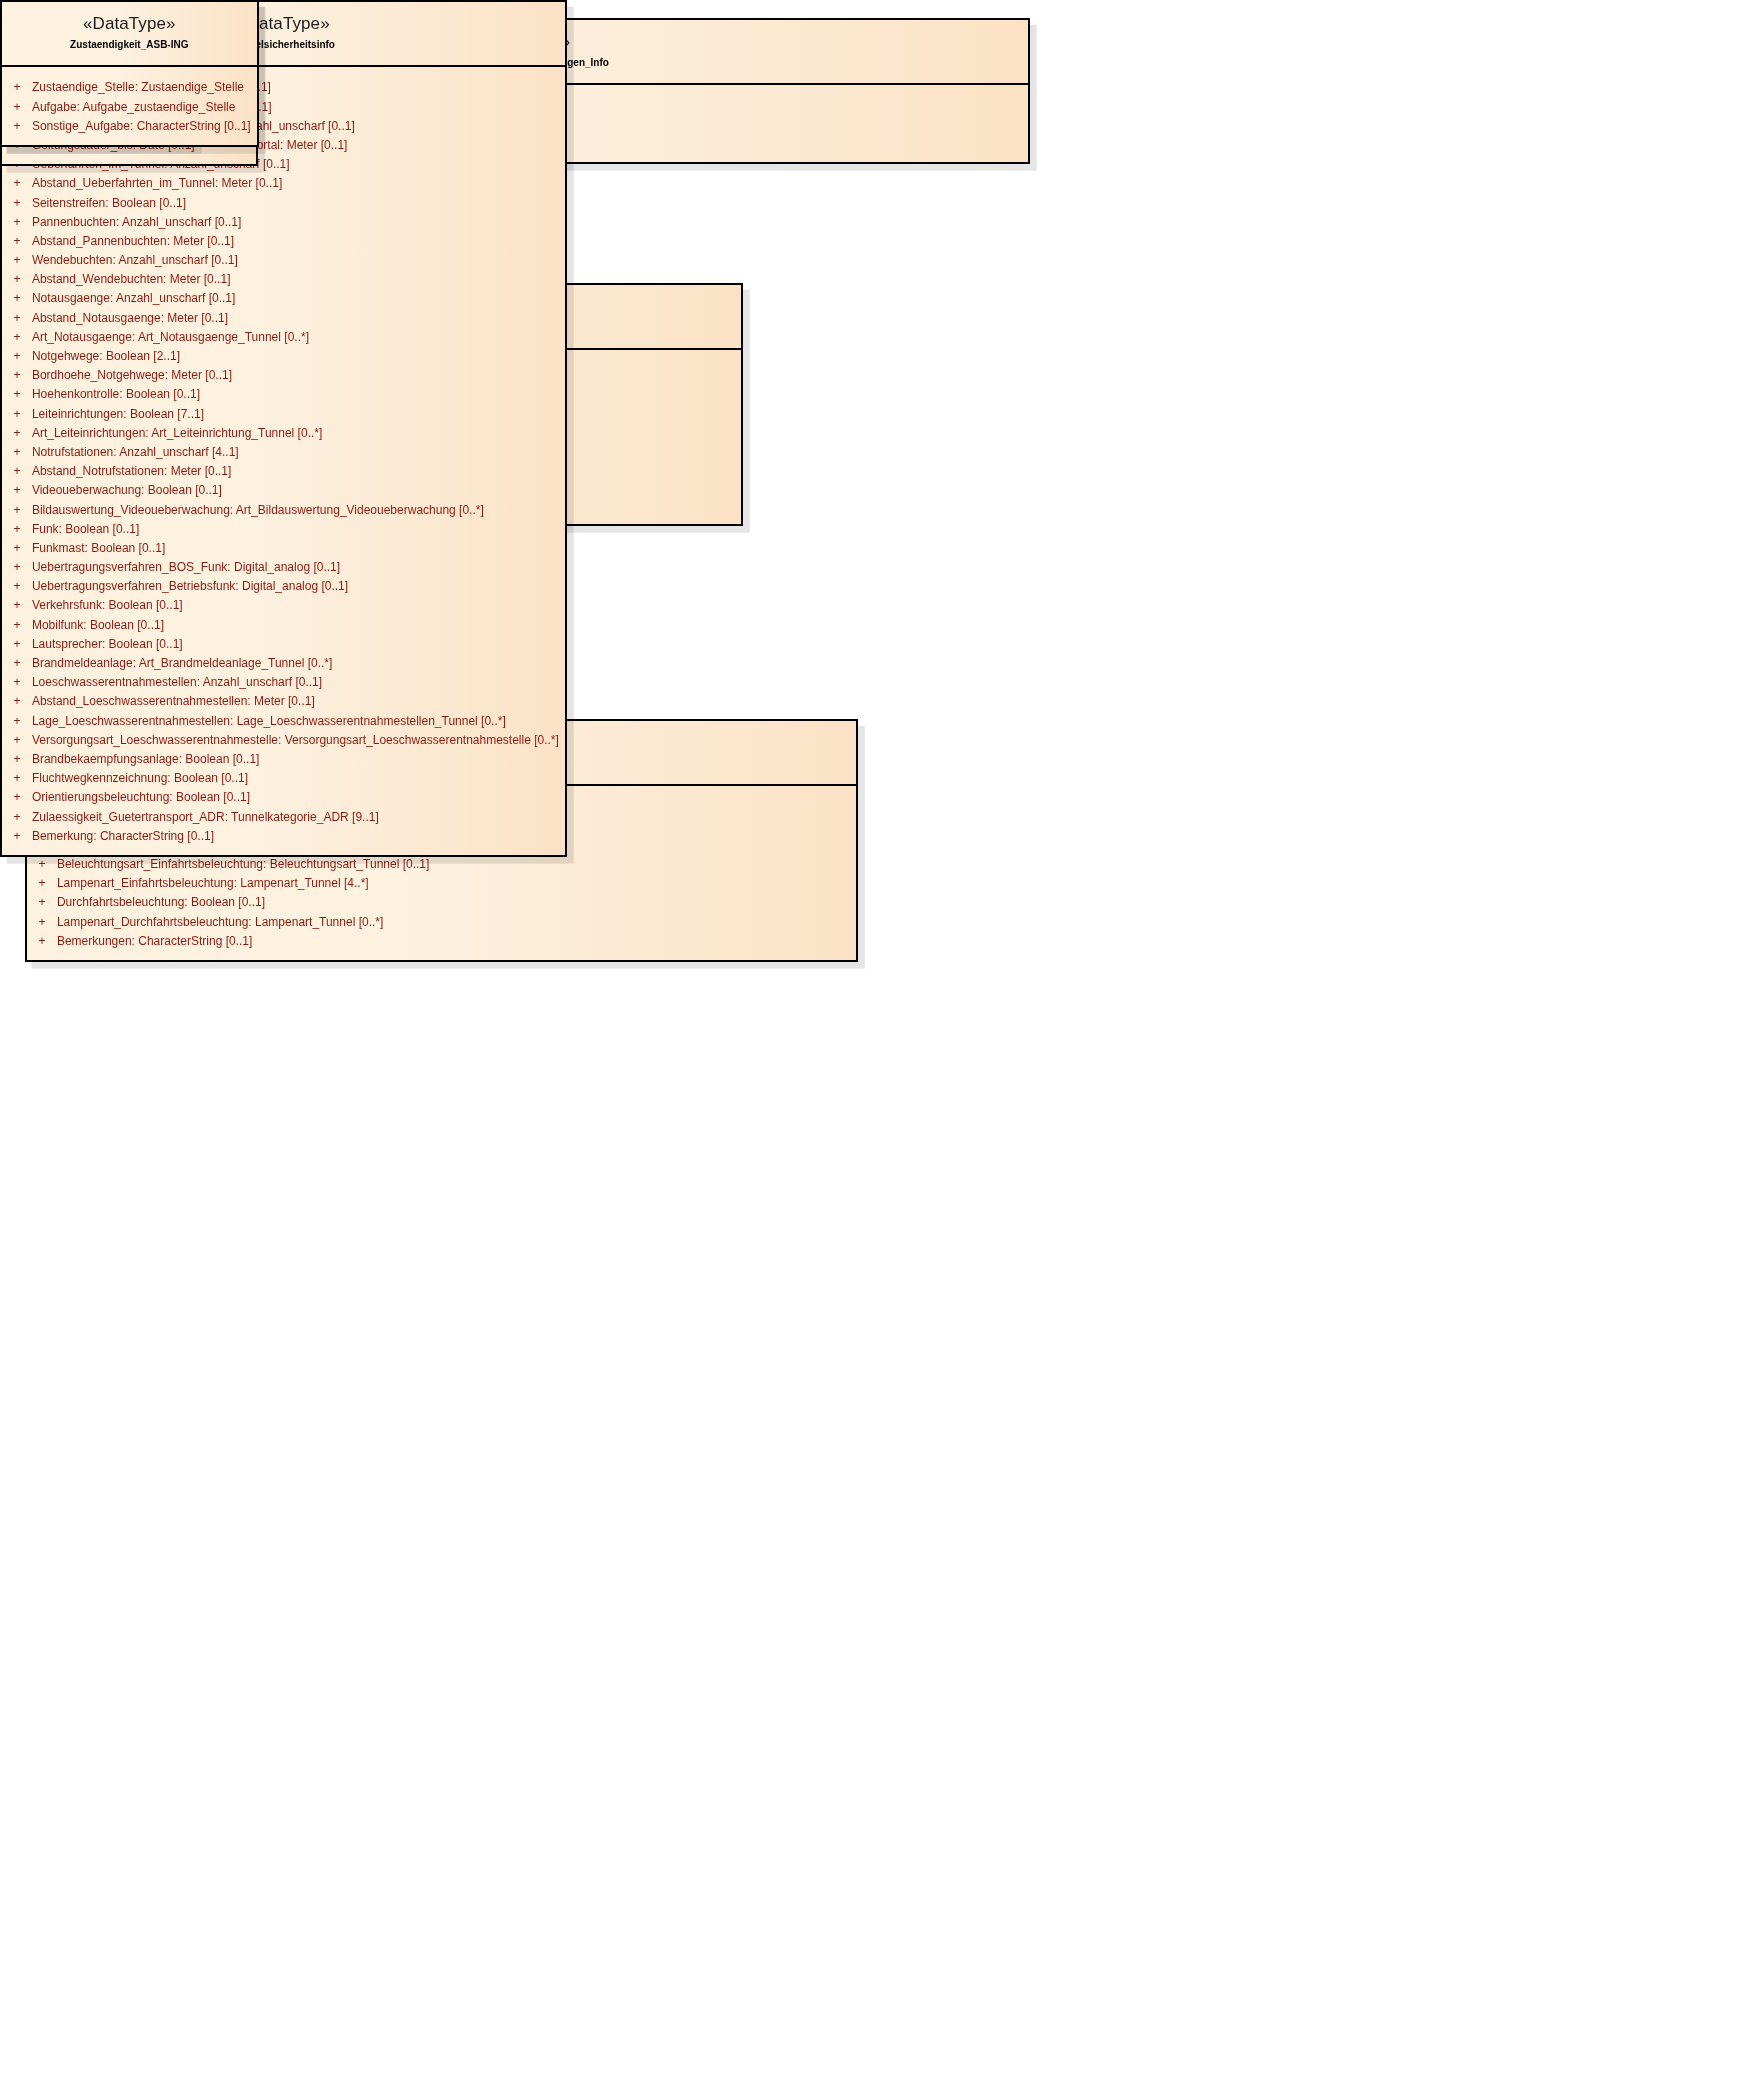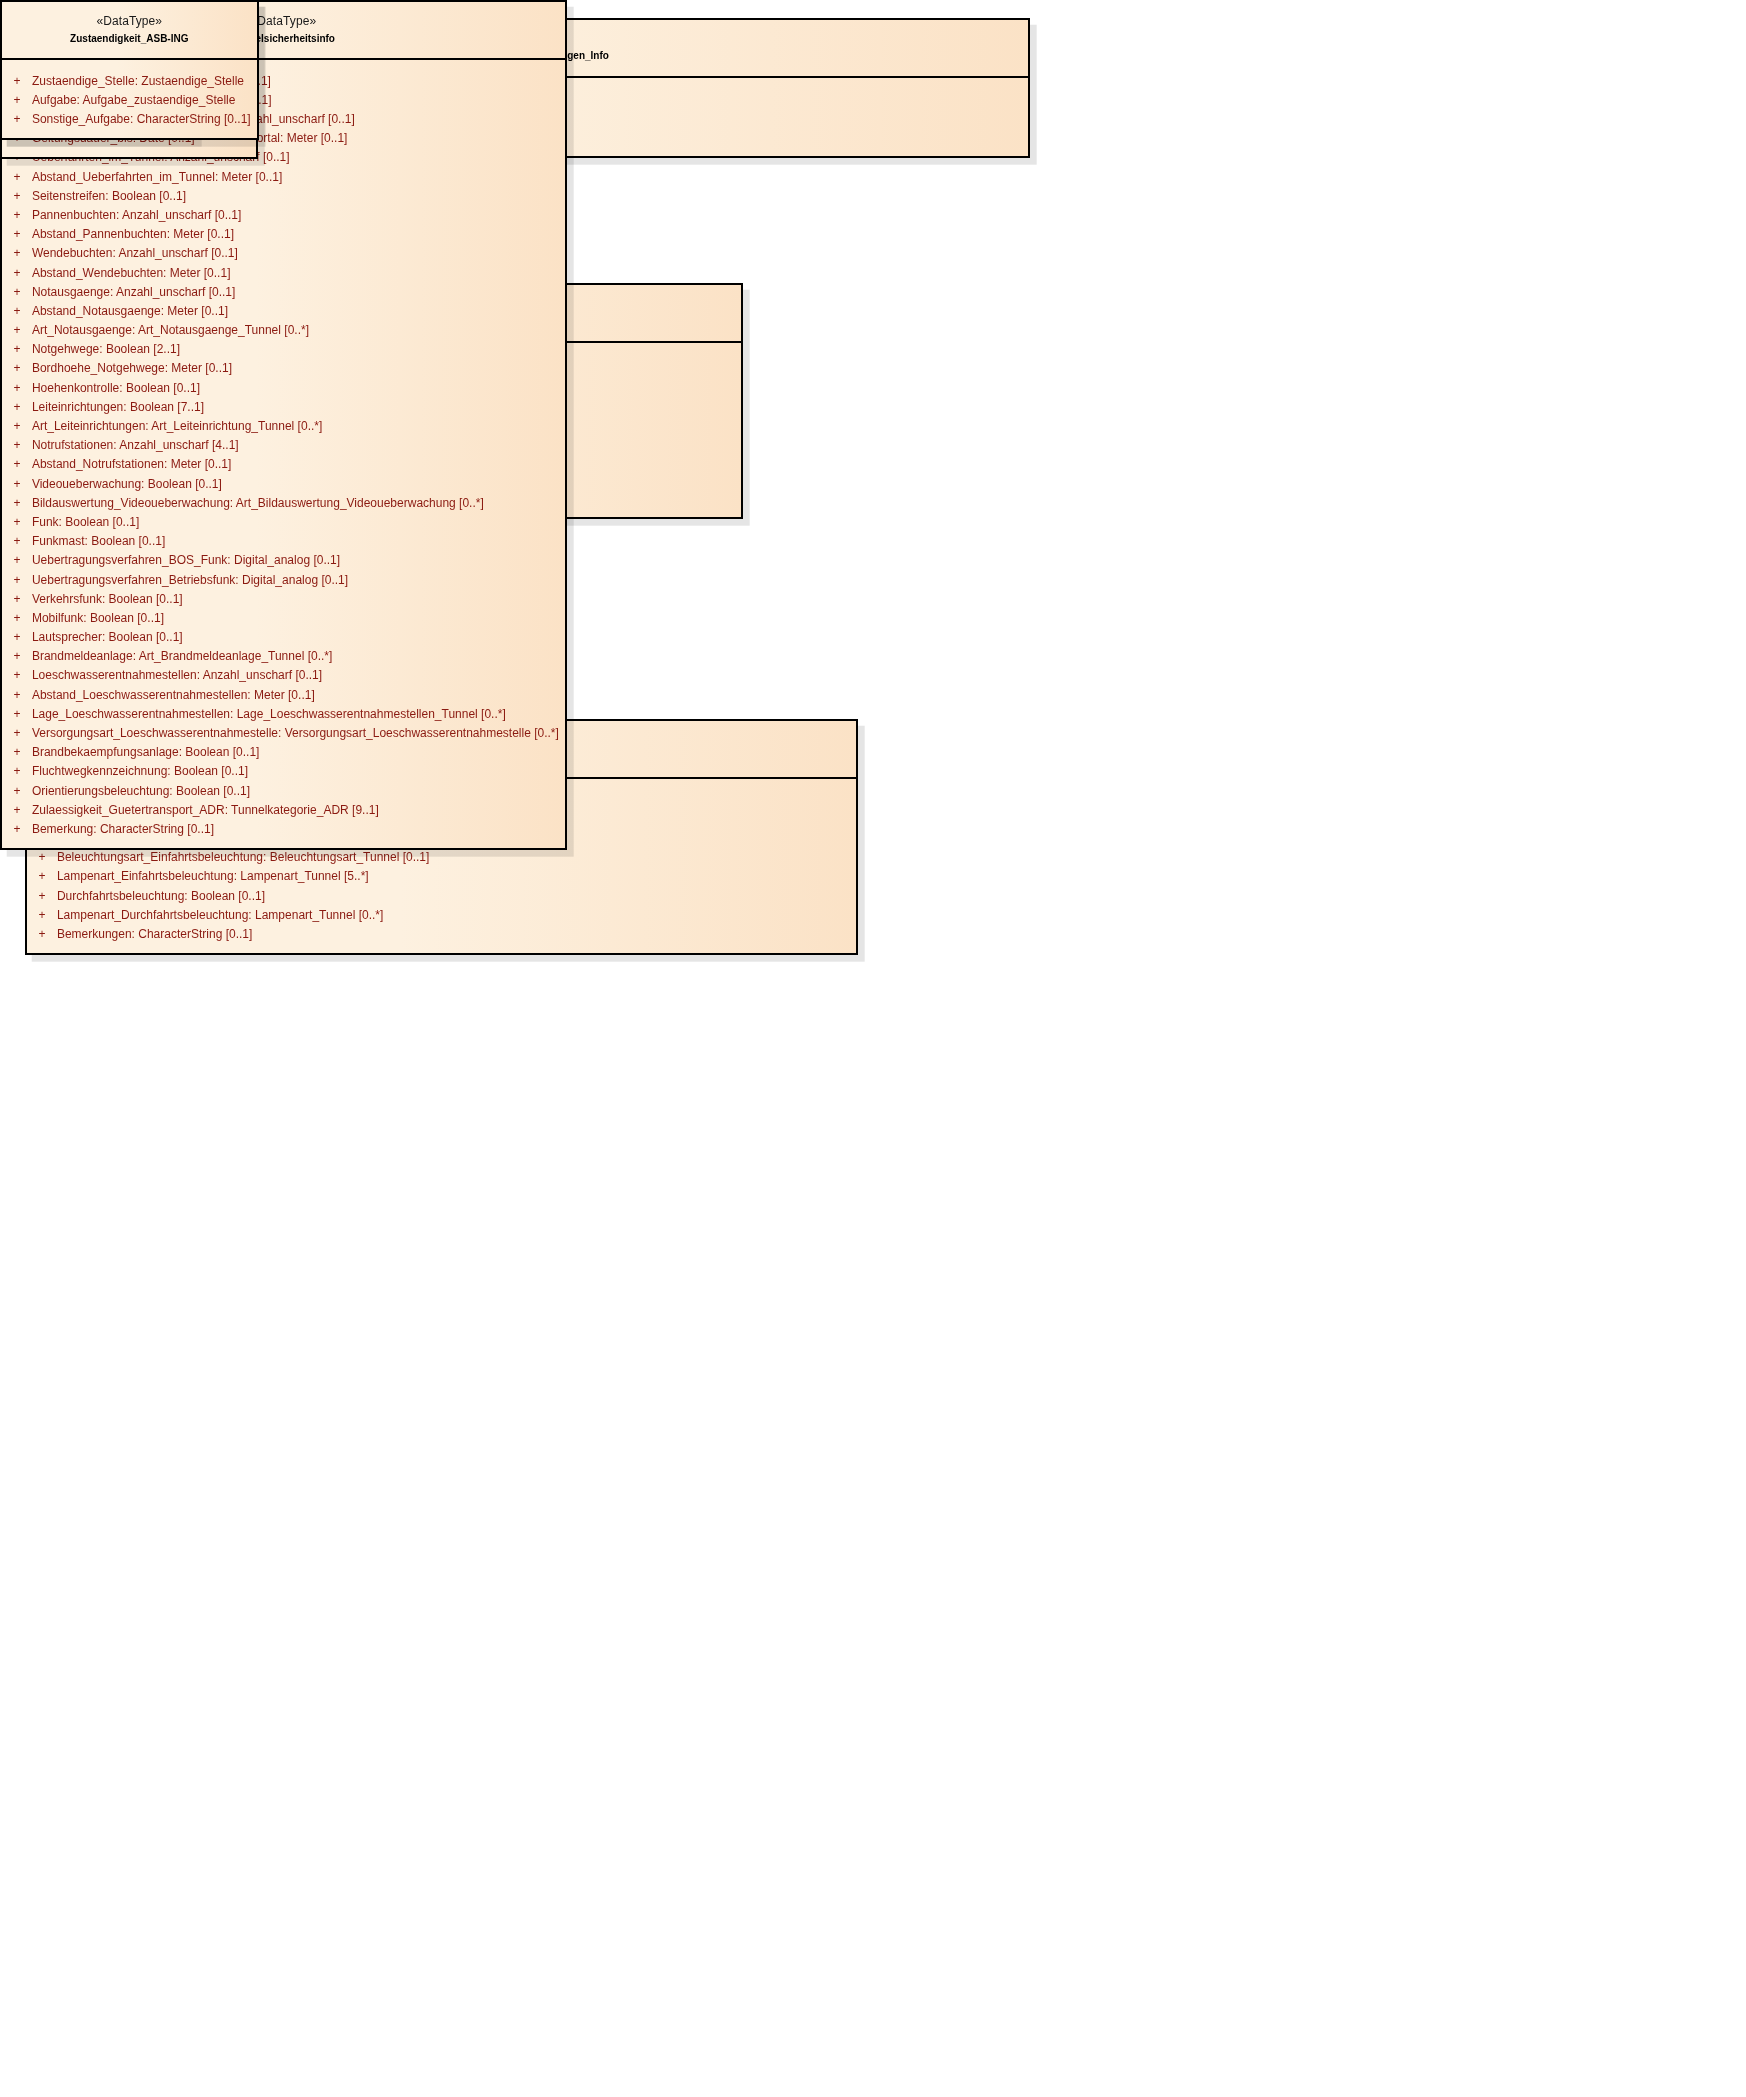--- a/index.html
+++ b/index.html
@@ -34,21 +34,21 @@
     box-sizing: border-box;
     padding: 11px 8.4px 12.6px 8.4px;
     text-align: center;
     border-bottom: 2.1px solid #000000;
     background: linear-gradient(to right, #fdf1e0 0%, #fdf1e0 45%, #fbe2c6 100%);
   }
 
   .stereotype {
     display: block;
     color: #1a1a1a;
-    font-size: 12px;
+    font-size: 17px;
     line-height: 1.35;
     font-weight: 400;
     letter-spacing: 0.1px;
   }
 
   .classname {
     display: block;
     color: #000000;
     font-size: 10px;
     line-height: 1.4;
@@ -185,21 +185,21 @@
       <div class="attr-row">
           <span class="attr-vis">+</span>
           <span class="attr-text">Vorfeldbeleuchtung: Anzahl_unscharf [0..1]</span>
         </div>
       <div class="attr-row">
           <span class="attr-vis">+</span>
           <span class="attr-text">Beleuchtungsart_Einfahrtsbeleuchtung: Beleuchtungsart_Tunnel [0..1]</span>
         </div>
       <div class="attr-row">
           <span class="attr-vis">+</span>
-          <span class="attr-text">Lampenart_Einfahrtsbeleuchtung: Lampenart_Tunnel [5..*]</span>
+          <span class="attr-text">Lampenart_Einfahrtsbeleuchtung: Lampenart_Tunnel [4..*]</span>
         </div>
       <div class="attr-row">
           <span class="attr-vis">+</span>
           <span class="attr-text">Durchfahrtsbeleuchtung: Boolean [0..1]</span>
         </div>
       <div class="attr-row">
           <span class="attr-vis">+</span>
           <span class="attr-text">Lampenart_Durchfahrtsbeleuchtung: Lampenart_Tunnel [0..*]</span>
         </div>
       <div class="attr-row">

